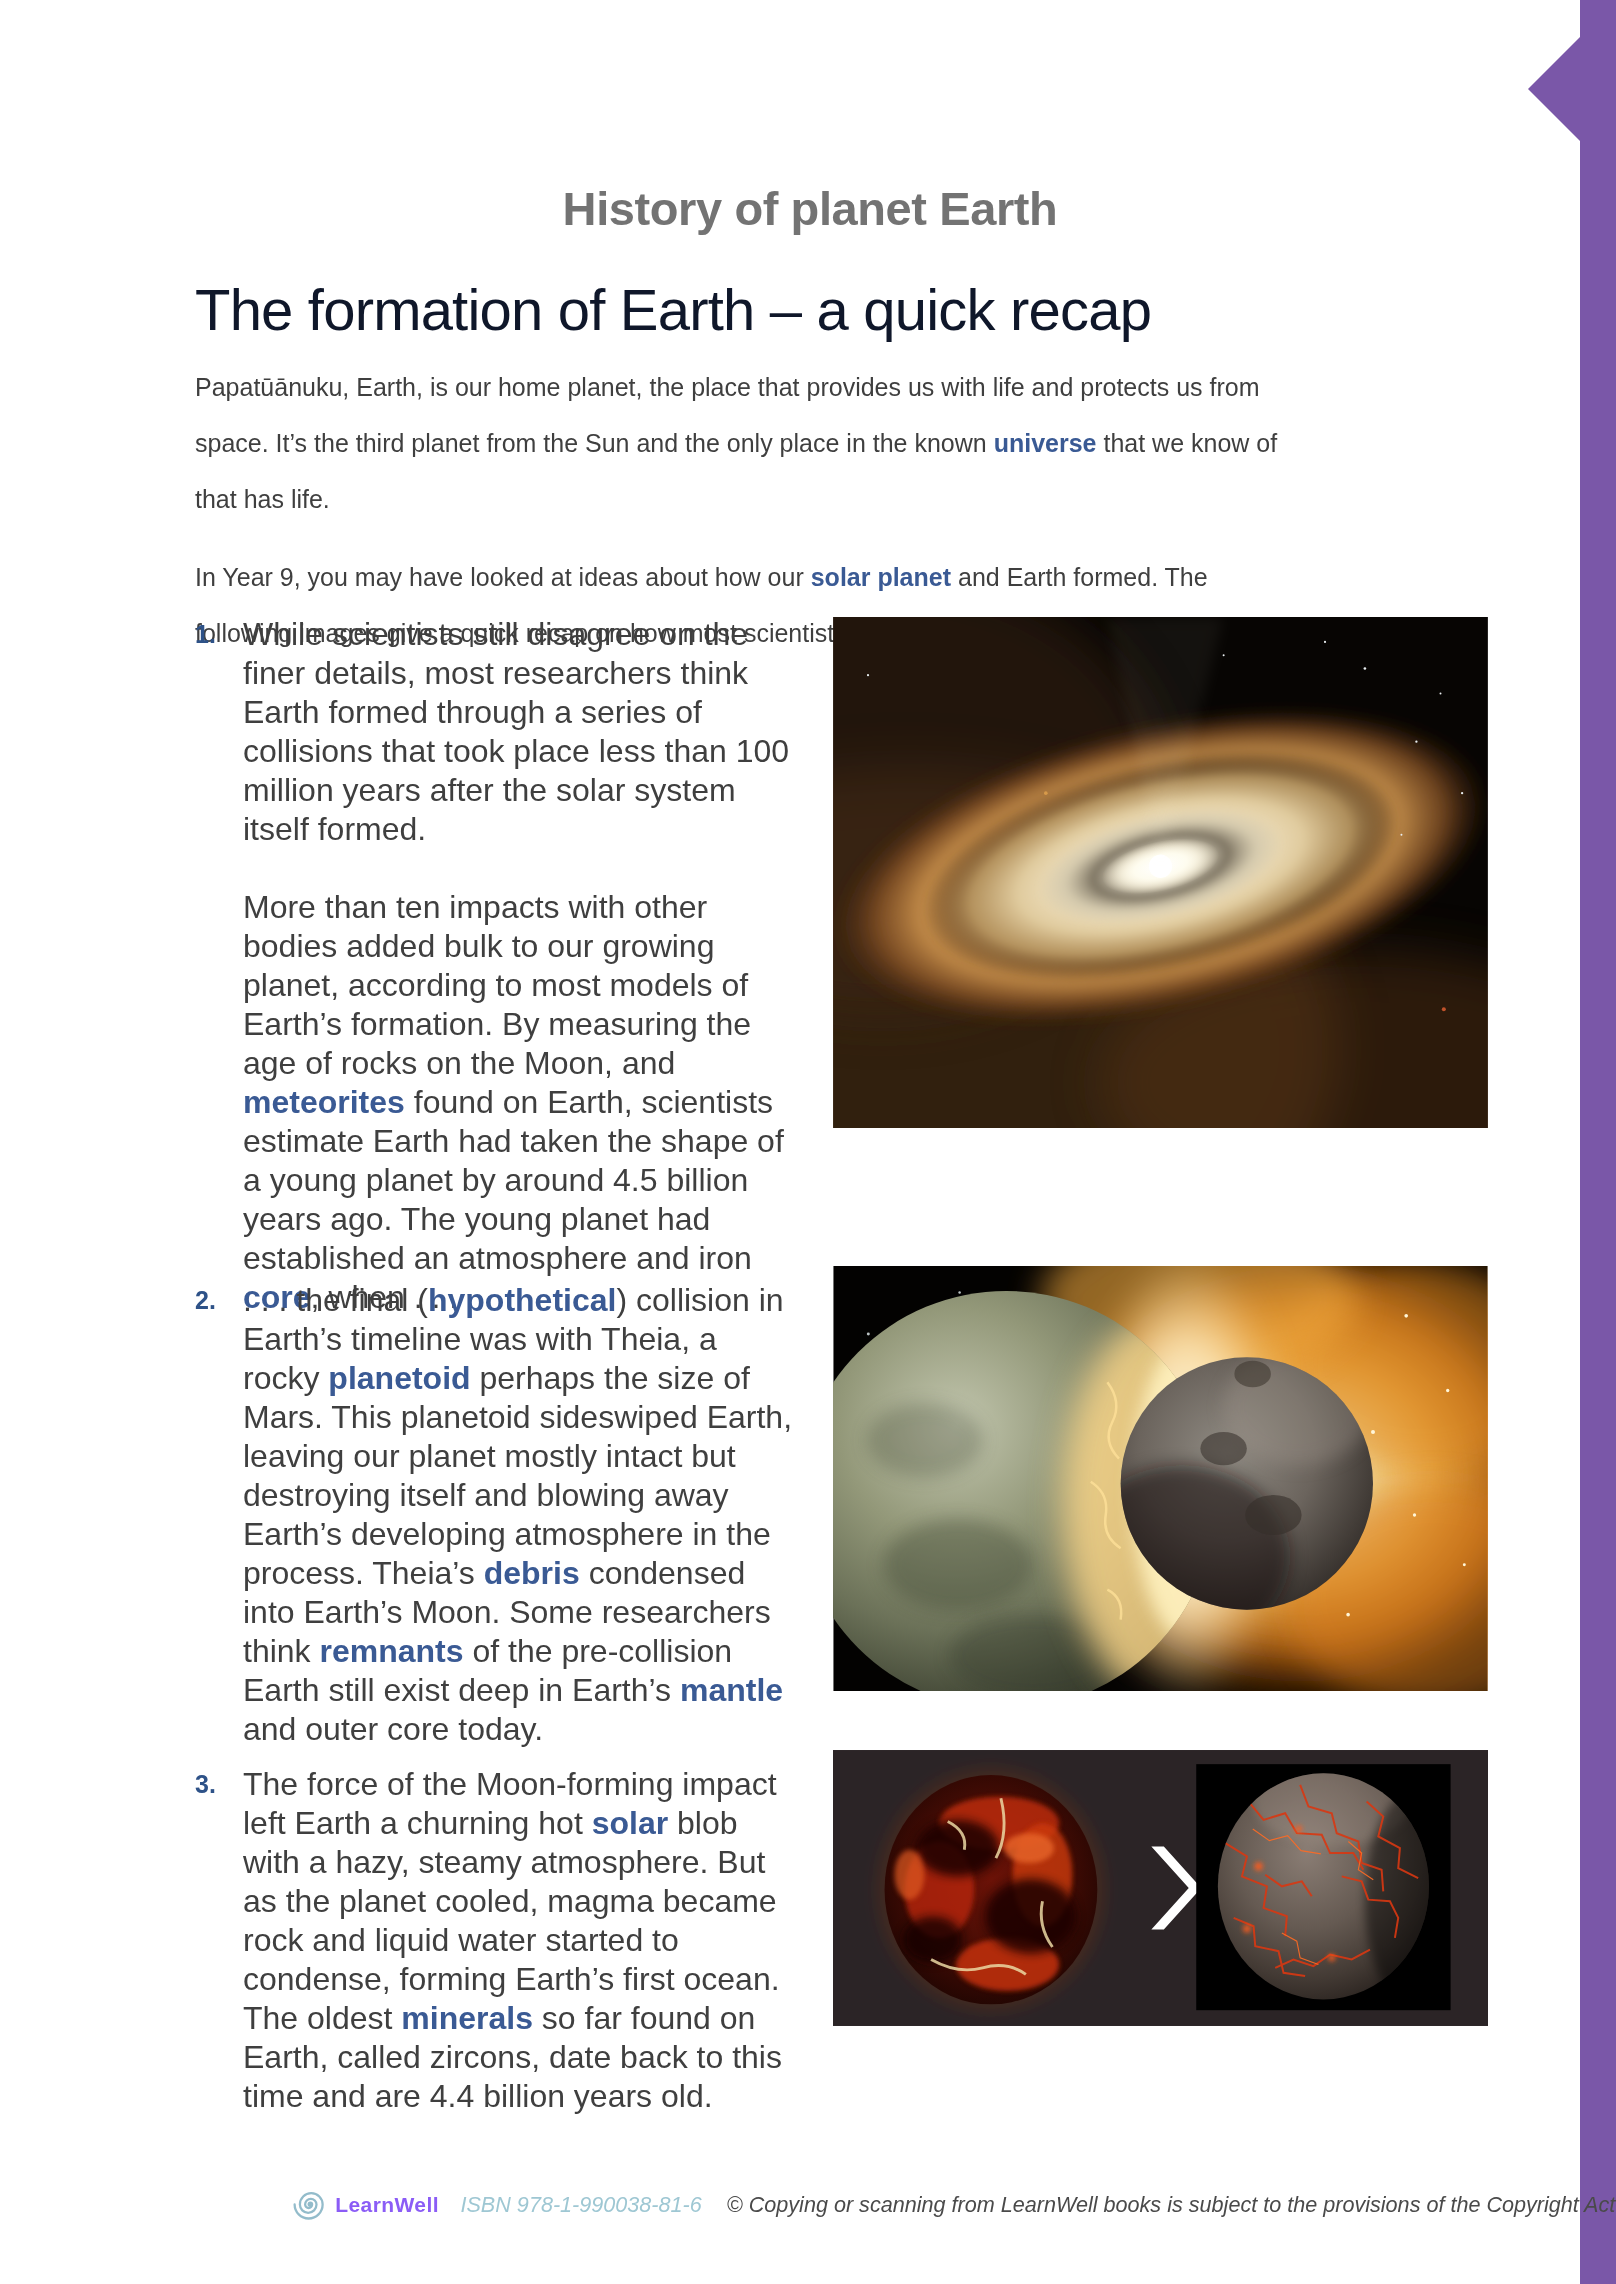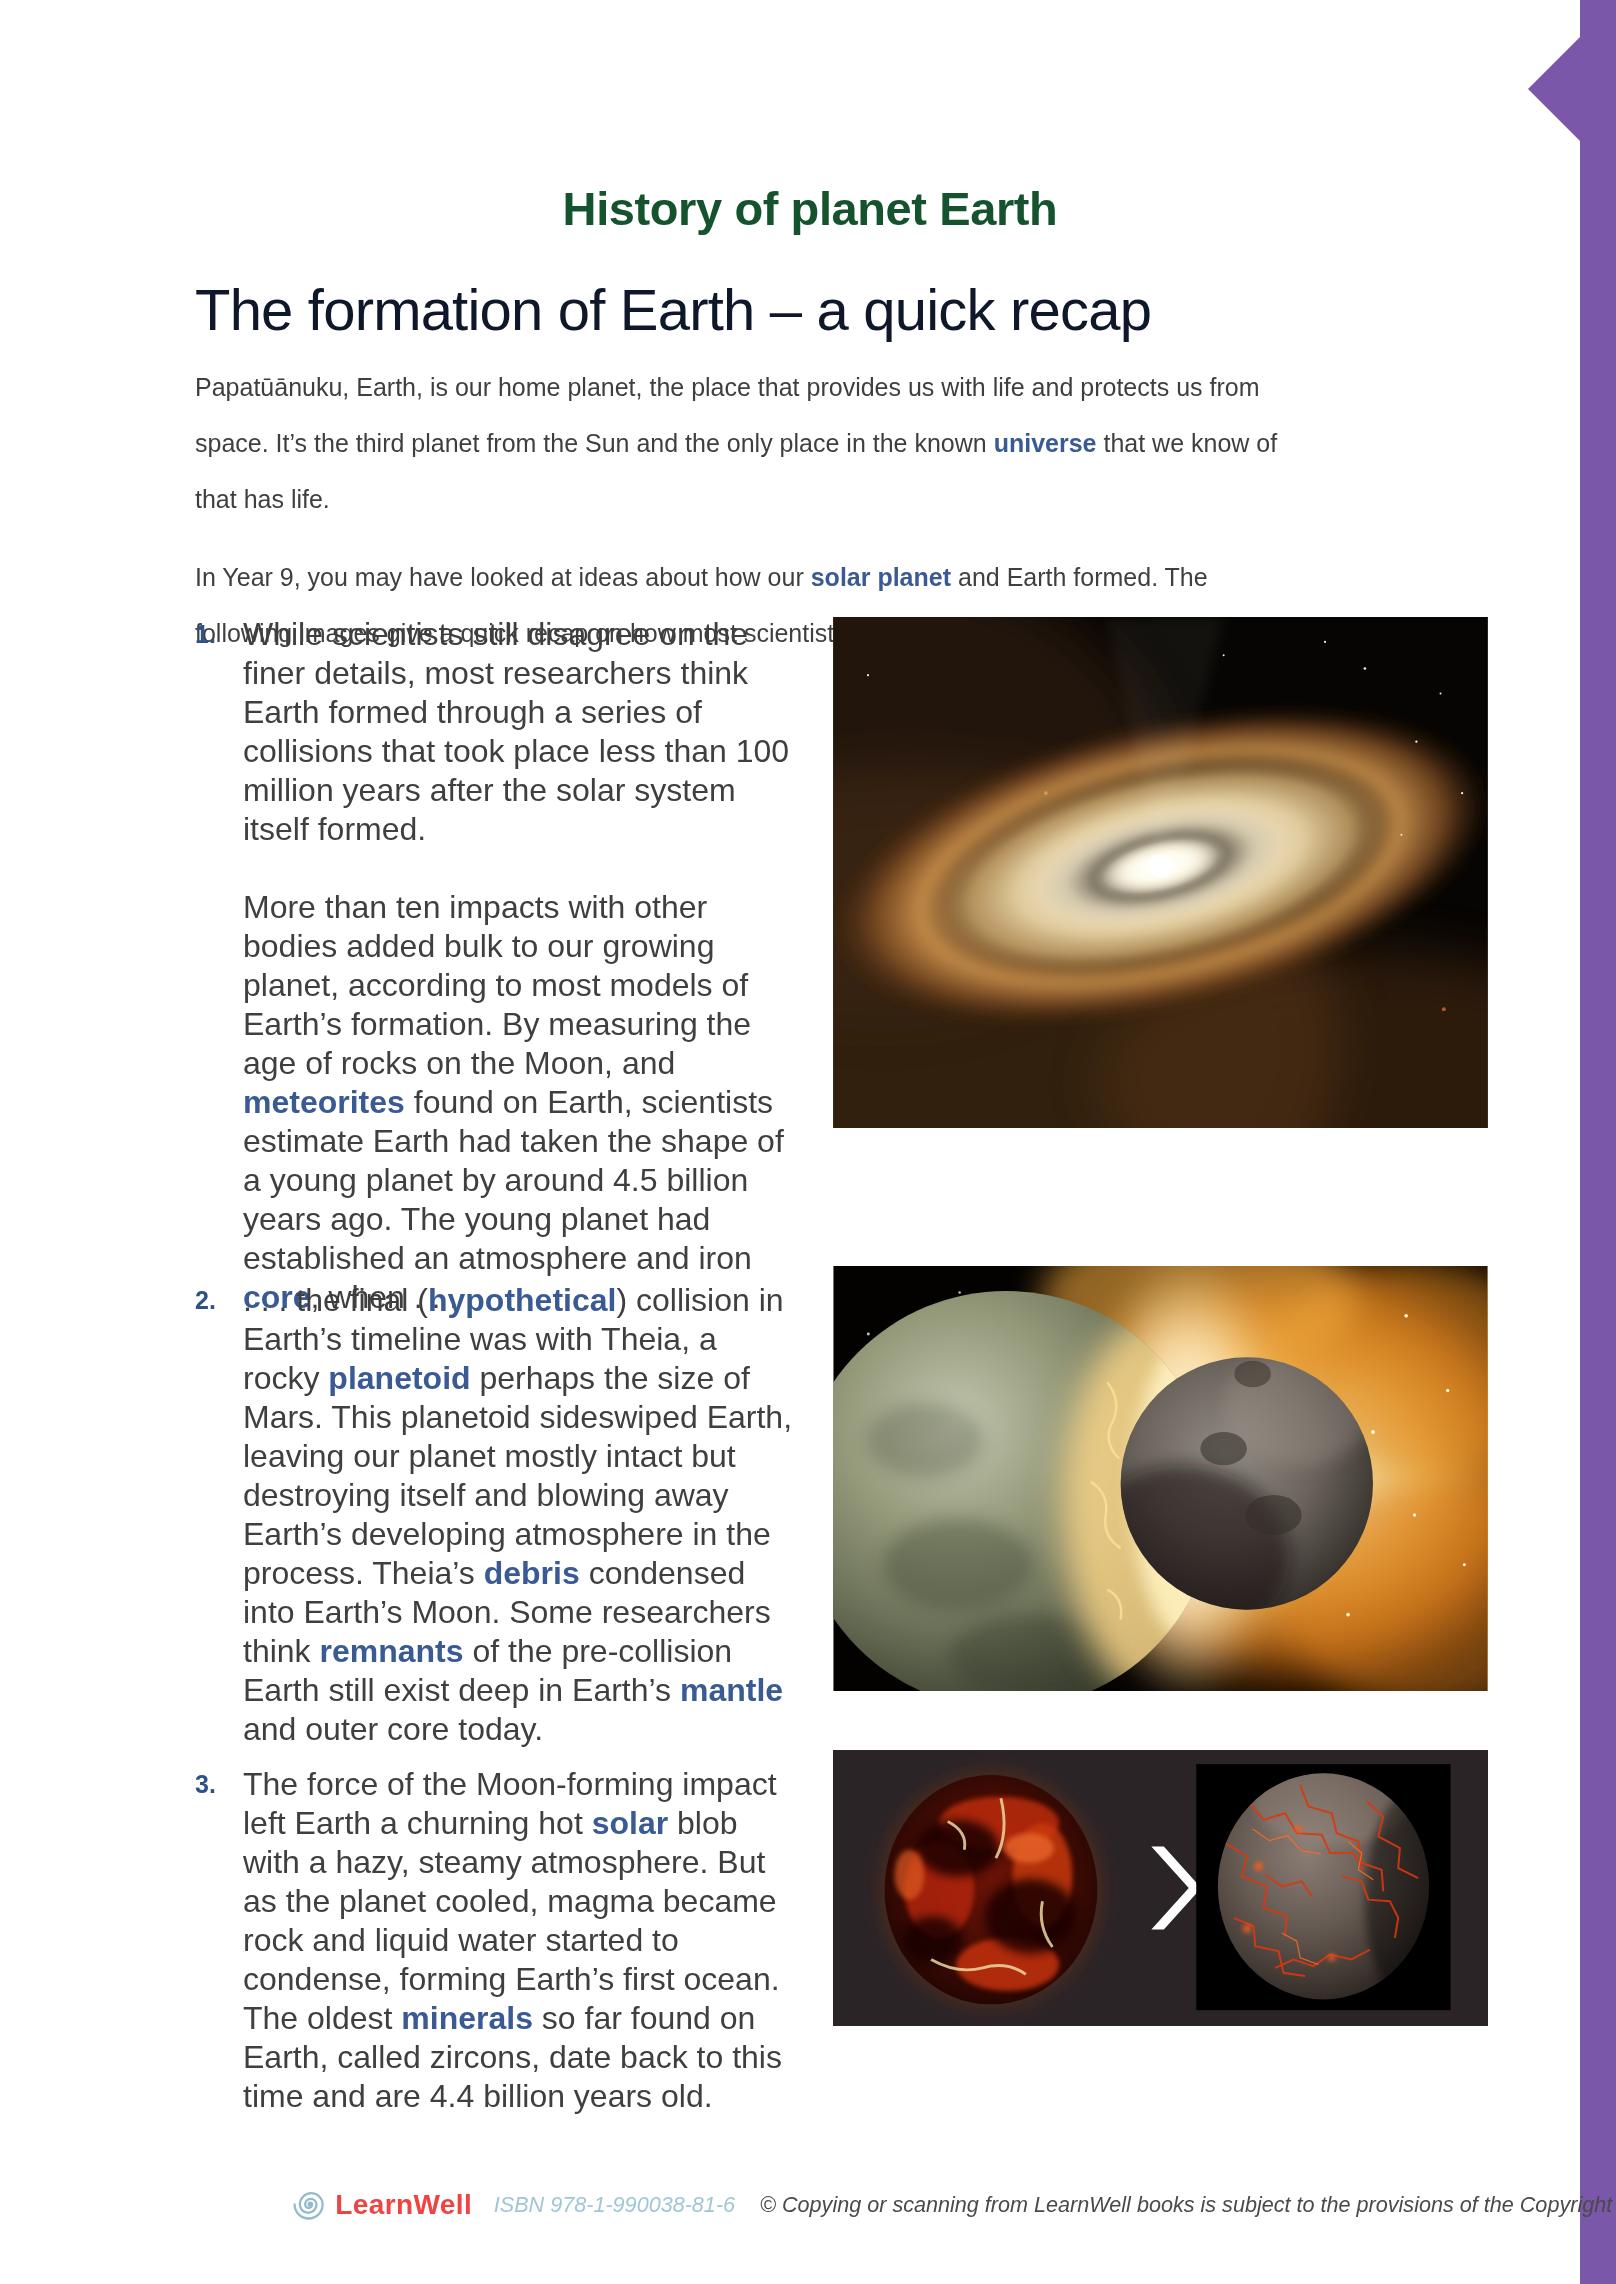--- a/index.html
+++ b/index.html
@@ -10,21 +10,21 @@
     font-family:"Liberation Sans", sans-serif;
     overflow:hidden;
   }
   
   .edge-bar{position:absolute;right:0;top:0;bottom:0;width:37px;background:#7a57a8;}
   .edge-arrow{position:absolute;right:37px;top:37px;width:0;height:0;
     border-top:52px solid transparent;border-bottom:52px solid transparent;
     border-right:52px solid #7a57a8;}
   
   .h1{position:absolute;left:195px;top:181px;width:1230px;
-    text-align:center;font-size:47px;font-weight:700;color:#14532d;letter-spacing:-0.4px;}
+    text-align:center;font-size:47px;font-weight:700;color:#737373;letter-spacing:-0.4px;}
   .h2{position:absolute;left:195px;top:276px;width:1293px;
     font-size:58px;font-weight:400;color:#0f172a;letter-spacing:-0.8px;}
   
   .intro{position:absolute;left:195px;top:359px;width:1105px;}
   .intro p{margin:0 0 21.6px 0;font-size:25px;line-height:56px;color:#3f3f3f;}
   .kw{font-weight:700;color:#3a5a94;}
   
   .sec{position:absolute;left:195px;width:1293px;display:flex;align-items:flex-start;}
   .sec1{top:615px;}
   .sec2{top:1266px;}
@@ -33,21 +33,21 @@
   .itext{flex:none;width:555px;padding-right:35px;}
   .itext p{margin:0;font-size:32px;line-height:39px;color:#3f3f3f;}
   .itext p + p{margin-top:39px;}
   .sec2 .num,.sec2 .itext,.sec3 .num,.sec3 .itext{padding-top:15px;}
   .sec2 .num,.sec3 .num{padding-top:15px;}
   .fig{flex:none;margin-left:0;}
   .fig svg{display:block;}
   
   .footer{position:absolute;left:292px;top:2187px;width:1180px;
     display:flex;align-items:center;white-space:nowrap;}
-  .brand{font-size:28px;font-weight:700;color:#ef4444;margin-left:8.3px;letter-spacing:0.4px;}
+  .brand{font-size:21px;font-weight:700;color:#8b5cf6;margin-left:8.3px;letter-spacing:0.4px;}
   .isbn{font-size:21.6px;font-style:italic;color:#9ec7d3;margin-left:21.6px;}
   .copyright{font-size:21.6px;font-style:italic;color:#4a4a4a;margin-left:25px;}
 </style>
 </head>
 <body>
 
 <div class="page">
 
   <div class="edge-bar"></div>
   <div class="edge-arrow"></div>

